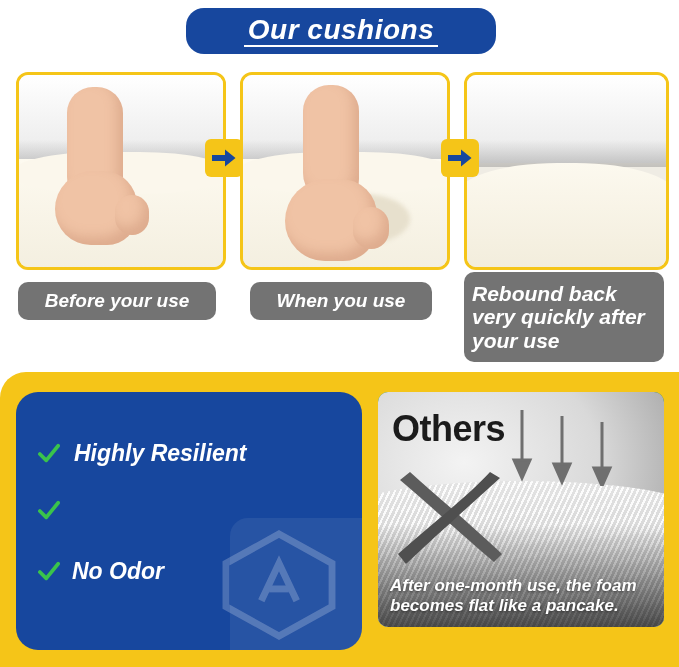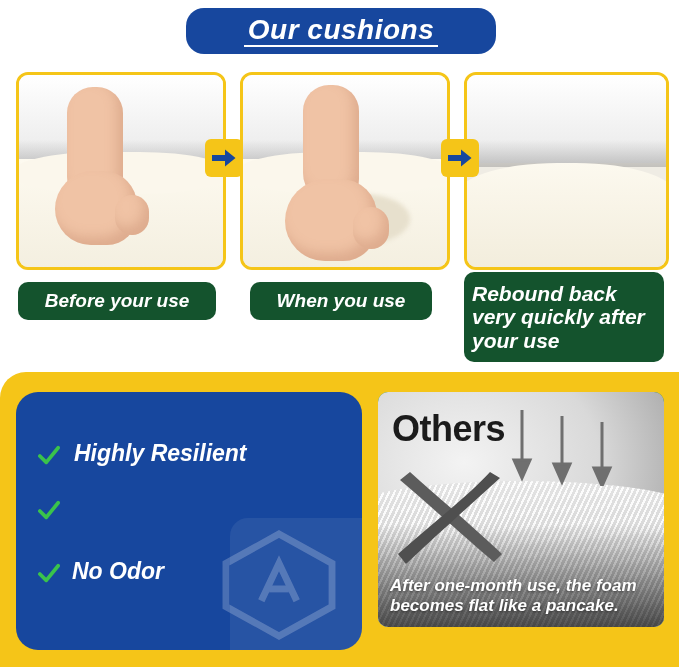--- a/index.html
+++ b/index.html
@@ -142,21 +142,21 @@
     align-items: center;
     justify-content: center;
   }
   .arrow-badge.a1 { left: 205px; }
   .arrow-badge.a2 { left: 441px; }
   .arrow-badge svg { display: block; }
 
   
   .cap {
     position: absolute;
-    background: #14532d;
+    background: #737373;
     border-radius: 10px;
     color: #ffffff;
     font-weight: bold;
     font-style: italic;
     display: flex;
     align-items: center;
     justify-content: center;
     text-align: center;
     line-height: 1.12;
   }
@@ -212,21 +212,21 @@
     right: 24px;
     bottom: 10px;
     width: 118px;
     height: 110px;
     opacity: 0.22;
   }
   .feature {
     position: absolute;
     left: 38px;
     display: flex;
-    align-items: flex-end;
+    align-items: center;
     gap: 14px;
   }
   .feature .check { width: 22px; height: 22px; flex: 0 0 22px; }
   .feature .flabel {
     color: #ffffff;
     font-size: 23px;
     font-weight: bold;
     font-style: italic;
     white-space: nowrap;
   }

